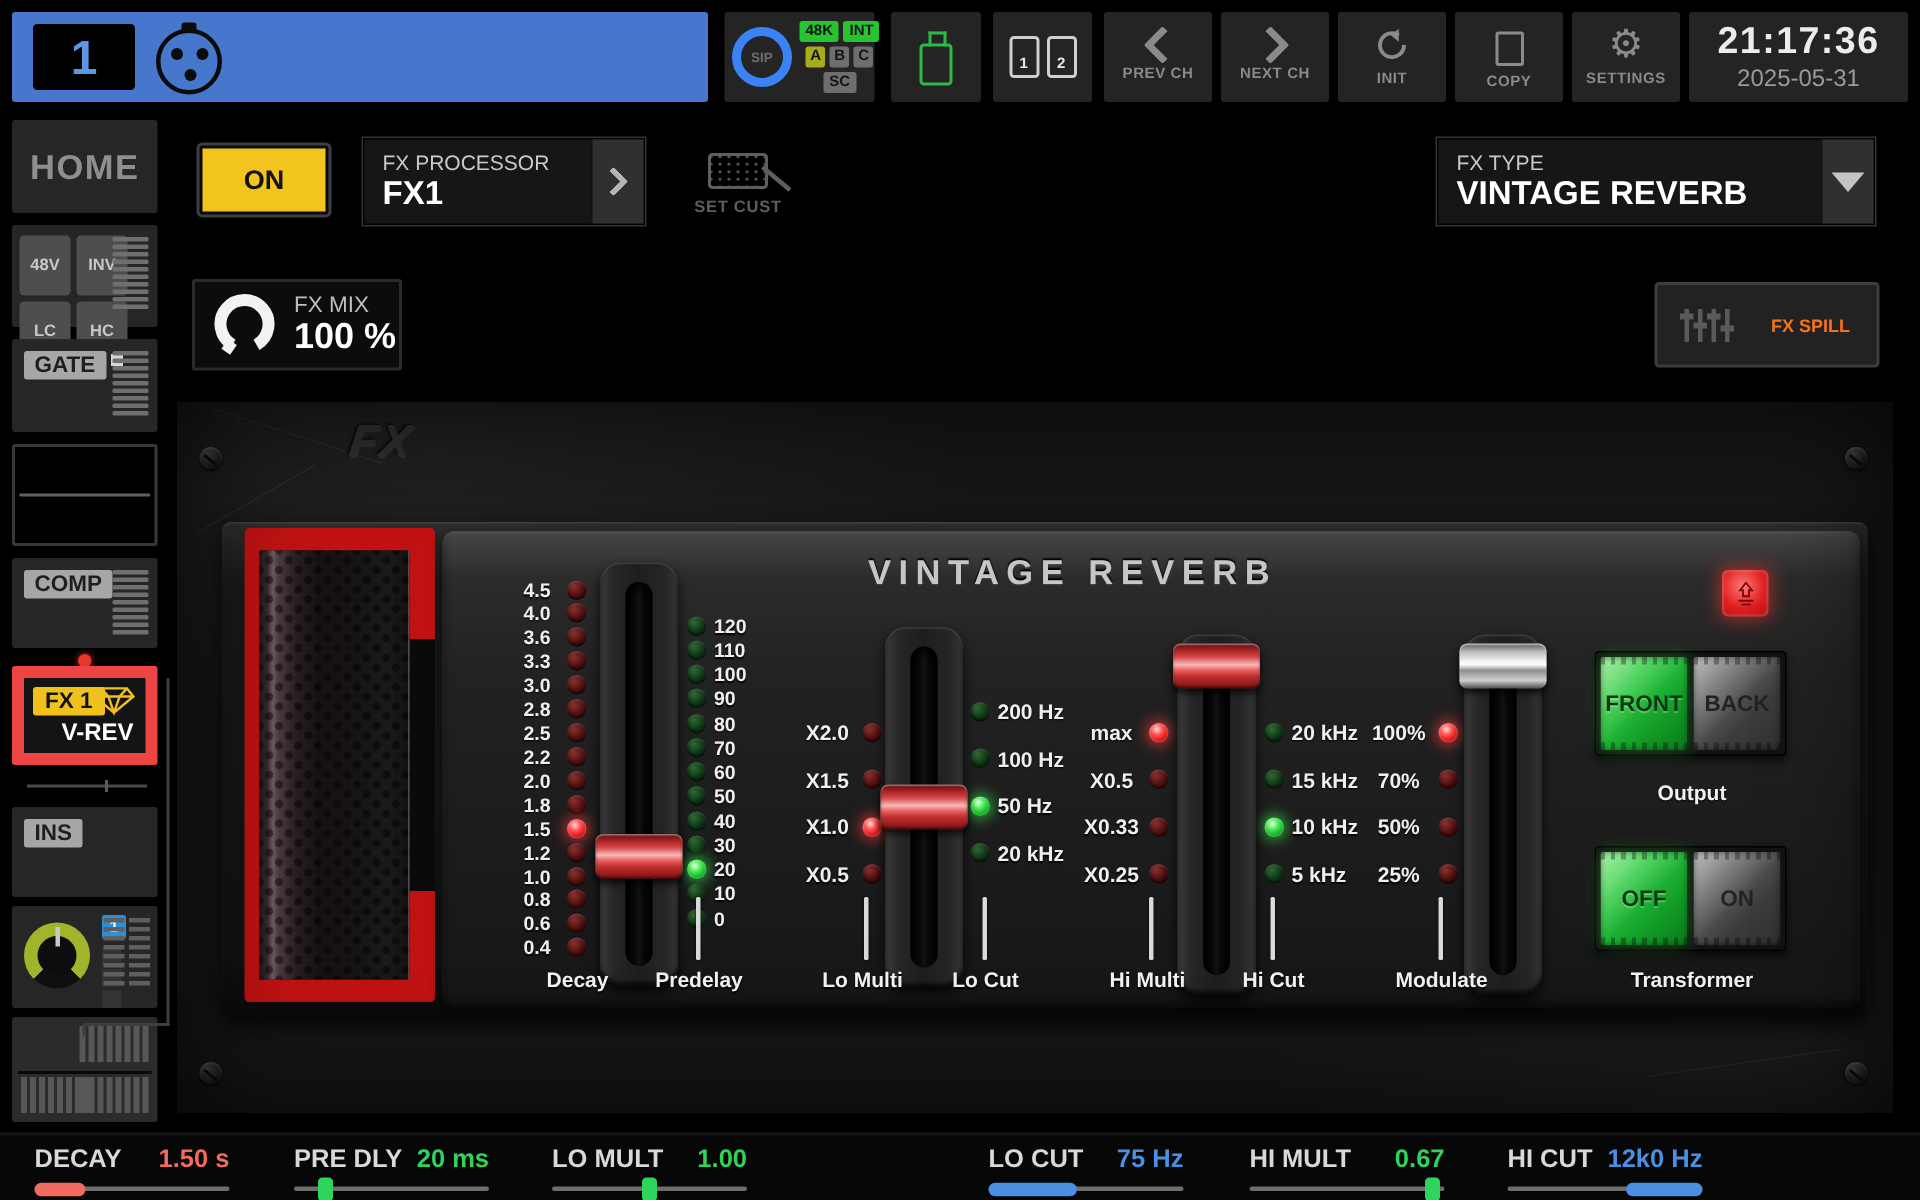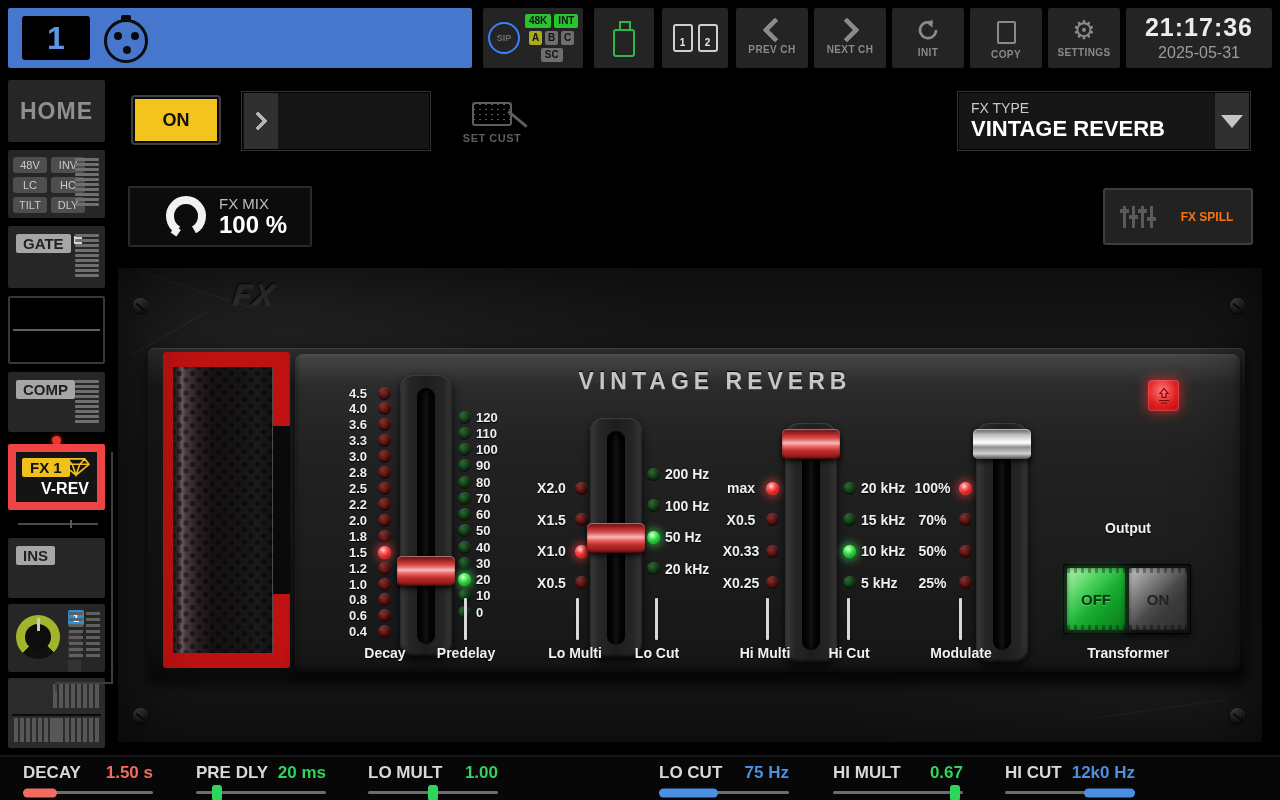--- a/index.html
+++ b/index.html
@@ -10,21 +10,21 @@
   #topbar{position:absolute;left:0;top:0;width:1280px;height:75px;background:#000;}
   .tbox{position:absolute;top:8px;height:60px;background:#242424;border-radius:2px;}
   #banner{position:absolute;left:8px;top:8px;width:464px;height:60px;background:#4777cc;border-radius:2px;}
   #chnum{position:absolute;left:14px;top:8px;width:68px;height:44px;background:#000;border-radius:3px;
          color:#5c97e6;font-size:32px;font-weight:bold;display:flex;align-items:center;justify-content:center;}
   .xlr{position:absolute;left:96px;top:11px;width:38px;height:38px;border:3px solid #0b0b0b;border-radius:50%;}
   .xlr::before{content:"";position:absolute;width:8px;height:8px;background:#0b0b0b;border-radius:50%;
          left:7px;top:10px;box-shadow:17px 0 0 #0b0b0b,9px 14px 0 #0b0b0b;}
   .xlr::after{content:"";position:absolute;top:-7px;left:50%;transform:translateX(-50%);width:10px;height:7px;background:#0b0b0b;border-radius:2px;}
   #statusbox{left:483px;width:100px;display:flex;align-items:center;gap:5px;padding:0 5px;box-sizing:border-box;}
-  .sip{width:28px;height:28px;border:2px solid #3b82f6;border-radius:50%;color:#6e6e6e;font-size:9px;font-weight:bold;
+  .sip{width:28px;height:28px;border:6px solid #3b82f6;border-radius:50%;color:#6e6e6e;font-size:9px;font-weight:bold;
        display:flex;align-items:center;justify-content:center;flex:none;}
   .stgrid{display:flex;flex-direction:column;gap:3px;align-items:center;flex:1;}
   .strow{display:flex;gap:3px;justify-content:center;}
   .badge{background:#6e6e6e;color:#141414;font-size:10px;font-weight:bold;padding:1px 4px;border-radius:2px;text-align:center;line-height:12px;}
   .badge.grn{background:#27c42f;}
   .badge.tiny{width:13px;padding:1px 0;}
   .badge.tiny.on{background:#a8ab1d;}
   #usbbox{left:594px;width:60px;display:flex;align-items:center;justify-content:center;}
   .usb{position:relative;width:18px;height:24px;border:2px solid #2db84a;border-radius:3px;margin-top:10px;}
   .usb::before{content:"";position:absolute;top:-10px;left:4px;width:8px;height:8px;border:2px solid #2db84a;border-bottom:none;}
@@ -44,21 +44,21 @@
   .time{font-size:25px;font-weight:bold;color:#ececec;letter-spacing:1px;line-height:1;}
   .date{font-size:16px;color:#9b9b9b;margin-top:4px;}
 
   
   .sbox{position:absolute;left:8px;width:97px;background:#262626;border-radius:2px;box-sizing:border-box;}
   #sb-home{top:80px;height:62px;display:flex;align-items:center;justify-content:center;color:#8f8f8f;font-weight:bold;font-size:23px;letter-spacing:1px;}
   #sb-input{top:150px;height:68px;} #sb-gate{top:226px;height:62px;} #sb-eq{top:296px;height:68px;background:#000;border:2px solid #383838;}
   #sb-comp{top:372px;height:60px;} #sb-fx1{top:444px;height:66px;background:#141414;border:8px solid #ef4444;}
   #sb-ins{top:538px;height:60px;} #sb-knob{top:604px;height:68px;} #sb-fad{top:678px;height:70px;background:#2b2b2b;}
   .inbadges{position:absolute;left:5px;top:7px;display:grid;grid-template-columns:repeat(2,34px);gap:4px 4px;}
-  .ibadge{background:#4e4e4e;color:#c9c9c9;font-size:11px;font-weight:normal;text-align:center;padding:2px 0;border-radius:3px;}
+  .ibadge{background:#4e4e4e;color:#c9c9c9;font-size:11px;font-weight:bold;text-align:center;padding:14px 0;border-radius:3px;}
   .vmeter{position:absolute;right:6px;top:8px;display:flex;flex-direction:column;gap:2px;}
   .vmeter i{width:24px;height:3px;background:#6f6f6f;border-radius:1px;}
   .gbadge{background:#a6a6a6;color:#1f1f1f;font-weight:bold;font-size:15px;padding:1px 7px;border-radius:2px;display:inline-block;position:absolute;left:8px;top:8px;}
   .wsq{position:absolute;left:66px;top:10px;width:8px;height:8px;background:#d5d5d5;}
   .eqline{position:absolute;left:3px;right:3px;top:50%;height:2px;background:#606060;margin-top:-1px;}
   #fx1badge{position:absolute;left:6px;top:6px;background:#f0c11d;color:#111;font-weight:bold;font-size:15px;padding:1px 8px;border-radius:2px;}
   #gem{position:absolute;right:7px;top:5px;}
   #vrev{position:absolute;right:8px;bottom:4px;color:#fff;font-weight:bold;font-size:16px;}
   #reddot{position:absolute;left:52px;top:436px;width:9px;height:9px;border-radius:50%;background:#e5382b;box-shadow:0 0 5px rgba(255,60,40,.8);}
   #panline{position:absolute;left:18px;top:523px;width:80px;height:2px;background:#4a4a4a;}
@@ -93,22 +93,22 @@
   .selbtn{width:34px;background:#303030;border-left:1px solid #121212;display:flex;align-items:center;justify-content:center;flex:none;}
   .chev.sm{width:10px;height:10px;border-width:4px;border-color:#b5b5b5;}
   .tri{width:0;height:0;border-left:11px solid transparent;border-right:11px solid transparent;border-top:13px solid #c5c5c5;}
   #setcust{position:absolute;left:452px;top:94px;width:80px;height:58px;display:flex;flex-direction:column;align-items:center;justify-content:center;gap:6px;}
   .kb{width:36px;height:20px;border:2px solid #5e5e5e;border-radius:3px;position:relative;
       background-image:radial-gradient(#5e5e5e 1px,transparent 1.3px);background-size:6px 5px;background-position:3px 3px;}
   .kb::after{content:"";position:absolute;right:-9px;bottom:-7px;width:3px;height:24px;background:#5e5e5e;transform:rotate(-50deg);}
   .sclab{font-size:11px;font-weight:bold;color:#5e5e5e;letter-spacing:.5px;}
 
   
-  #fxmix{position:absolute;left:128px;top:186px;width:184px;height:61px;background:#0c0c0c;border:2px solid #2a2a2a;border-radius:2px;
-         display:flex;align-items:center;gap:10px;padding-left:10px;box-sizing:border-box;justify-content:center;}
+  #fxmix{position:absolute;left:128px;top:186px;width:140px;height:61px;background:#0c0c0c;border:2px solid #2a2a2a;border-radius:2px;
+         display:flex;align-items:center;gap:10px;padding-left:10px;box-sizing:border-box;}
   .mixtext .sellab{font-size:15px;color:#bdbdbd;}
   .mixval{font-size:24px;font-weight:bold;color:#fff;line-height:1.05;}
   #fxspill{position:absolute;left:1103px;top:188px;width:150px;height:57px;background:#222;border:2px solid #3d3d3d;border-radius:3px;
          display:flex;align-items:center;justify-content:center;gap:12px;box-sizing:border-box;}
   .fico{display:flex;gap:6px;}
   .fico i{position:relative;width:3px;height:22px;background:#5a5a5a;}
   .fico i::after{content:"";position:absolute;left:-3px;width:9px;height:4px;background:#5a5a5a;top:3px;}
   .fico i:nth-child(2)::after{top:9px;} .fico i:nth-child(4)::after{top:11px;}
   #spilltxt{color:#f97316;font-weight:bold;font-size:12px;margin-left:16px;}
 
@@ -393,20 +393,24 @@
         </div>
     </div>
     <span class="connv"></span>
     <span class="connh"></span>
     <span class="connstub"></span>
   </aside>
 
   <section>
     <div id="on-btn">ON</div>
     <div class="selbox" id="procbox">
+      <div class="selmain">
+        <div class="sellab">FX PROCESSOR</div>
+        <div class="selval">FX1</div>
+      </div>
       <div class="selbtn">
         <span class="chev right sm"></span>
       </div>
     </div>
     <div id="setcust">
       <span class="kb"></span>
       <span class="sclab">SET CUST</span>
     </div>
     <div class="selbox" id="typebox">
       <div class="selmain">
@@ -707,20 +711,24 @@
       <span class="blab" style="left:90px;">Decay</span>
       <span class="blab" style="left:171px;">Predelay</span>
       <span class="blab" style="left:280px;">Lo Multi</span>
       <span class="blab" style="left:362px;">Lo Cut</span>
       <span class="blab" style="left:470px;">Hi Multi</span>
       <span class="blab" style="left:554px;">Hi Cut</span>
       <span class="blab" style="left:666px;">Modulate</span>
       <span class="blab mid" style="left:833px;">Output</span>
       <span class="blab" style="left:833px;">Transformer</span>
 
+      <div class="rgroup" style="left:768px;top:80px;">
+        <div class="rbtn green">FRONT</div>
+        <div class="rbtn gray">BACK</div>
+      </div>
       <div class="rgroup" style="left:768px;top:210px;">
         <div class="rbtn green">OFF</div>
         <div class="rbtn gray">ON</div>
       </div>
     </div>
   </section>
 
   <footer id="bottombar">
       <div class="bparam" style="left: 23px;">
         <span class="bplabel">DECAY</span>

